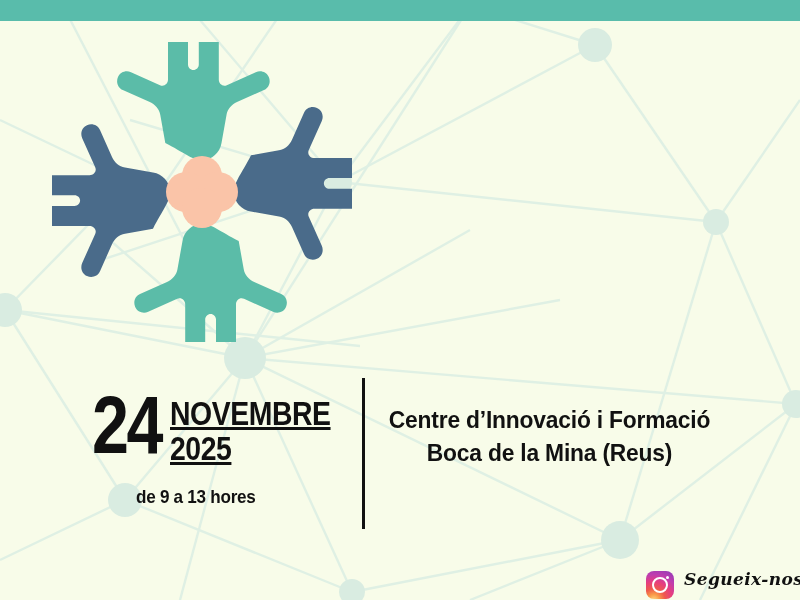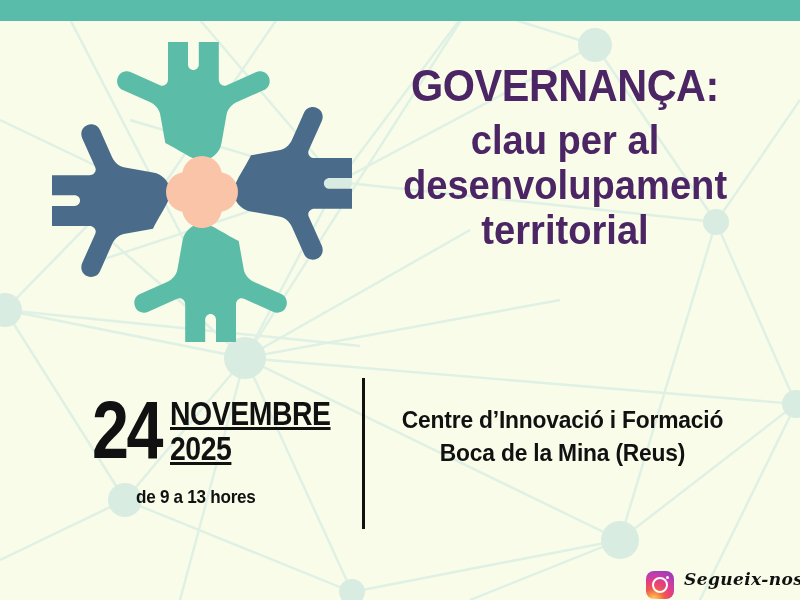--- a/index.html
+++ b/index.html
@@ -82,21 +82,21 @@
   
   #date-block {
     position: absolute;
     left: 92px;
     top: 392px;
     width: 250px;
     color: #111111;
   }
   #date-row {
     display: flex;
-    align-items: center;
+    align-items: flex-start;
   }
   #day-number {
     font-size: 81px;
     font-weight: bold;
     line-height: 0.82;
     letter-spacing: -3px;
     transform: scaleX(0.82);
     transform-origin: left top;
   }
   #month-year {
@@ -136,21 +136,21 @@
     left: 362px;
     top: 378px;
     width: 3px;
     height: 151px;
     background: #111111;
   }
 
   
   #venue-block {
     position: absolute;
-    left: 385px;
+    left: 372px;
     top: 403px;
     width: 355px;
     text-align: center;
     color: #111111;
   }
   #venue-block .line {
     display: block;
     font-size: 24px;
     font-weight: bold;
     line-height: 1.38;
@@ -402,28 +402,20 @@
           c2.2,-5 0.2,-10.8 -4.8,-13
           l-27,-12
           c-5.5,-2.5 -9.5,-7 -10.5,-13
           l-5,-28
           C18,-38.5 10,-46 0,-46 Z"></path>
         <circle cx="0" cy="-62" r="20" fill="#fac4a8"></circle>
       </g>
     </g>
   </svg>
 
-  <div id="title-block">
-    <div id="title-main">GOVERNANÇA:</div>
-    <div id="title-sub">
-      <span class="line">clau per al</span>
-      <span class="line">desenvolupament</span>
-      <span class="line">territorial</span>
-    </div>
-  </div>
 
   <div id="date-block">
     <div id="date-row">
       <div id="day-number">24</div>
       <div id="month-year">
         <div id="month-label">NOVEMBRE</div>
         <div id="year-label">2025</div>
       </div>
     </div>
     <div id="time-label">de 9 a 13 hores</div>

